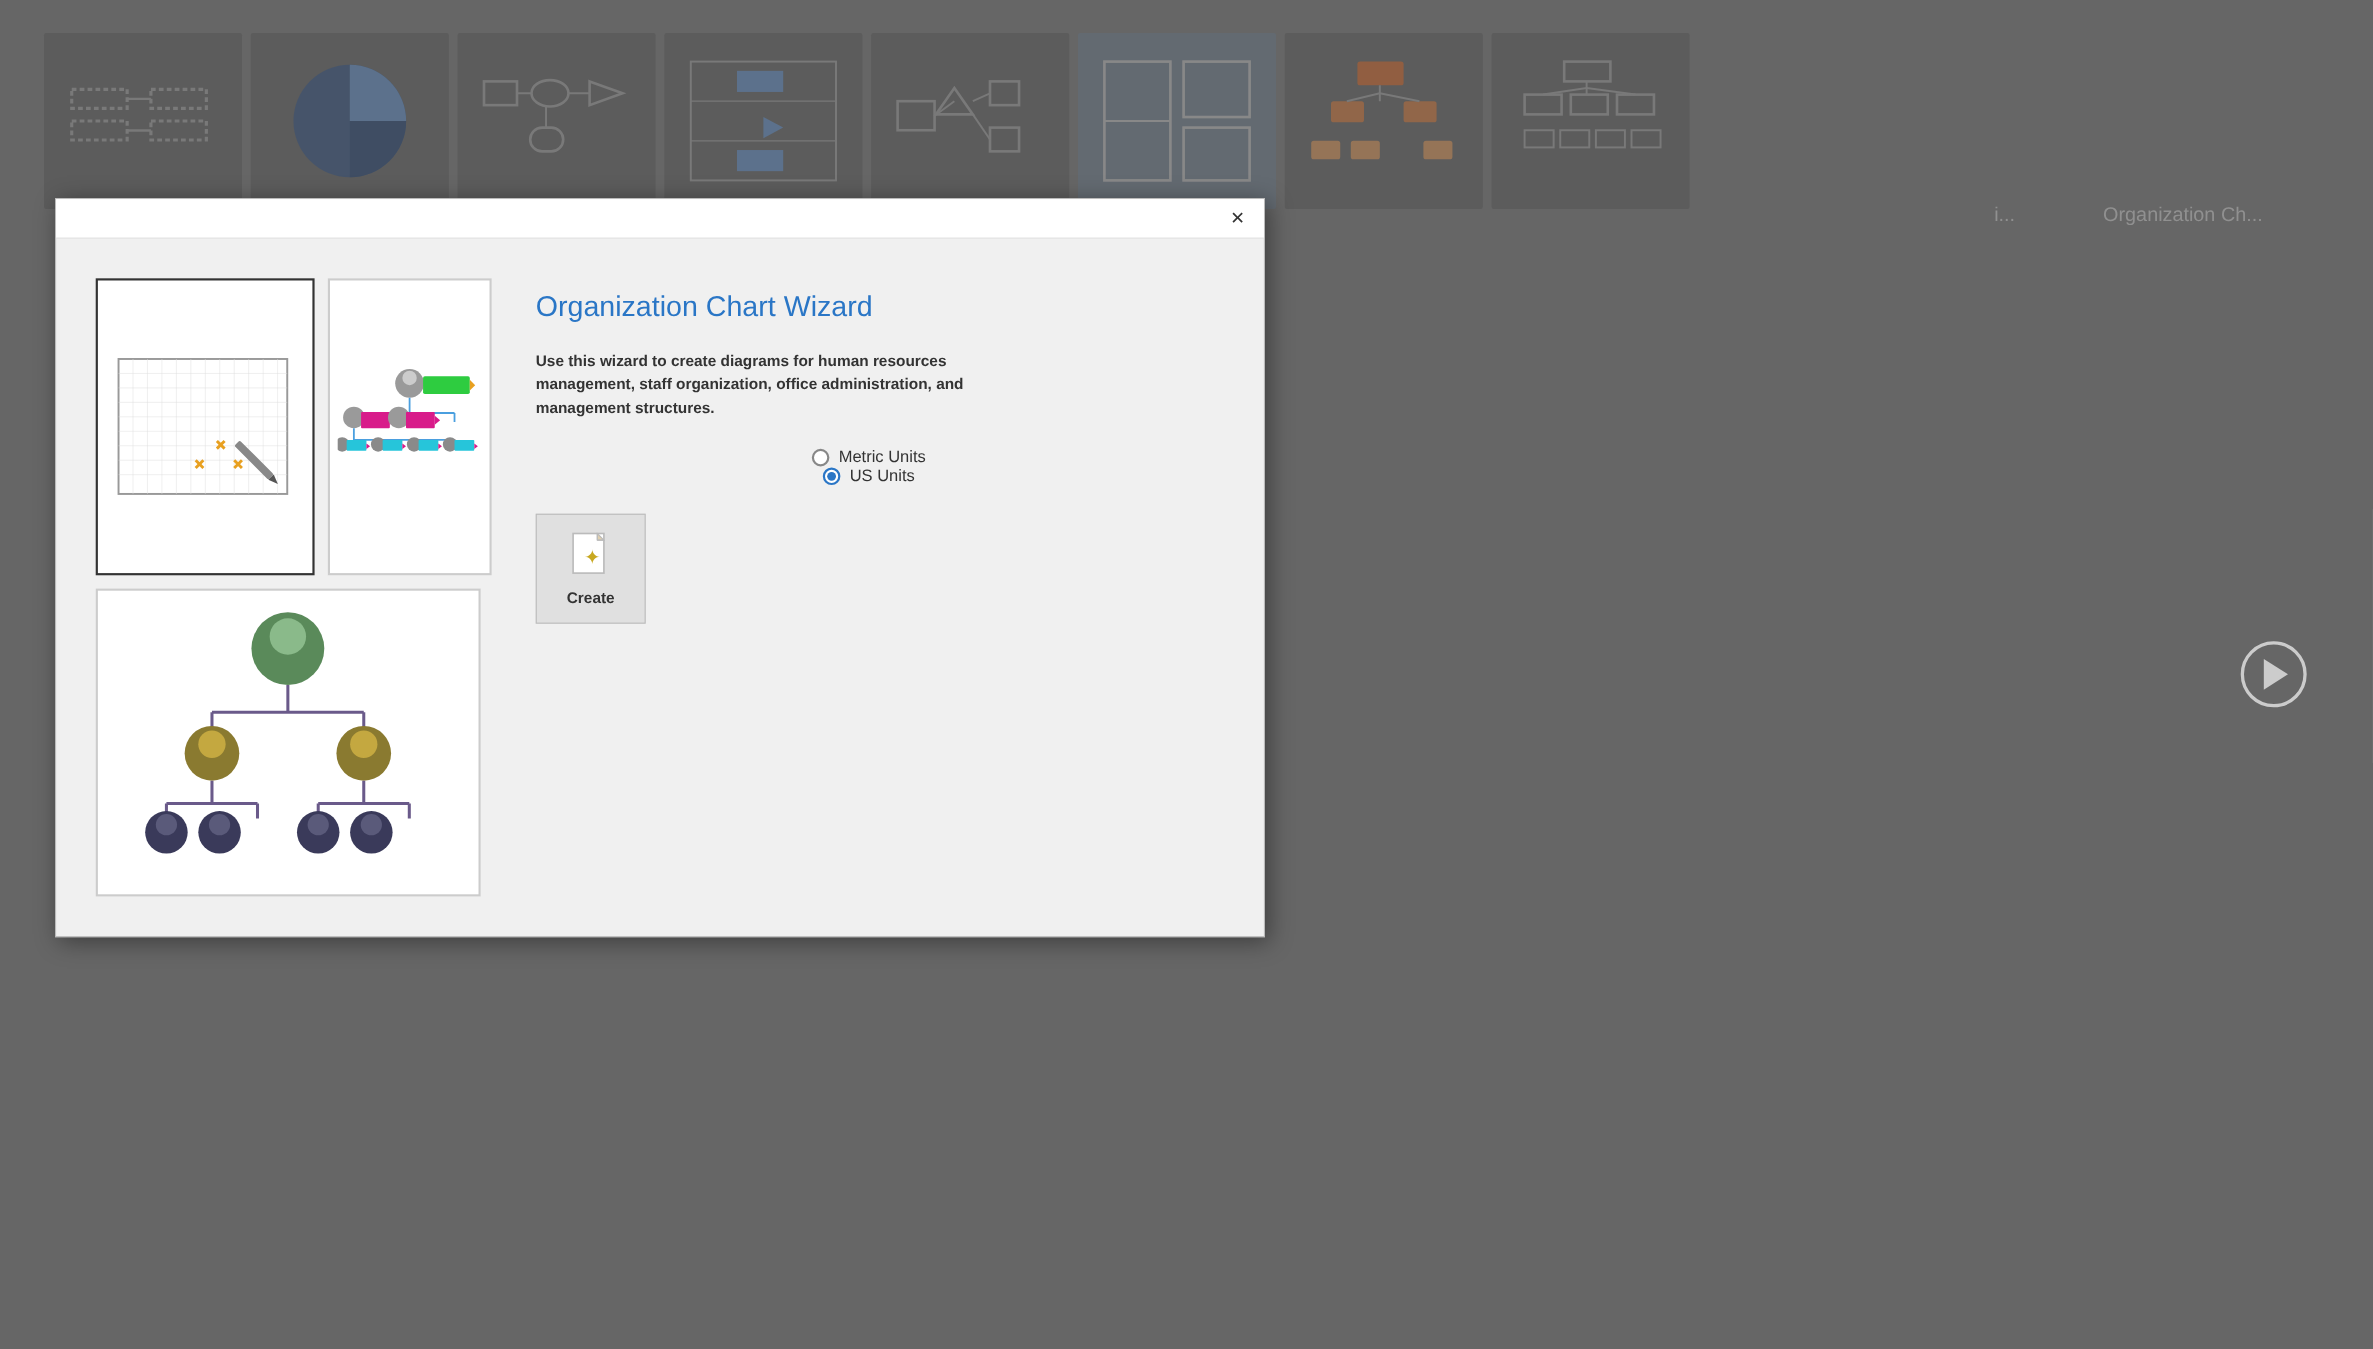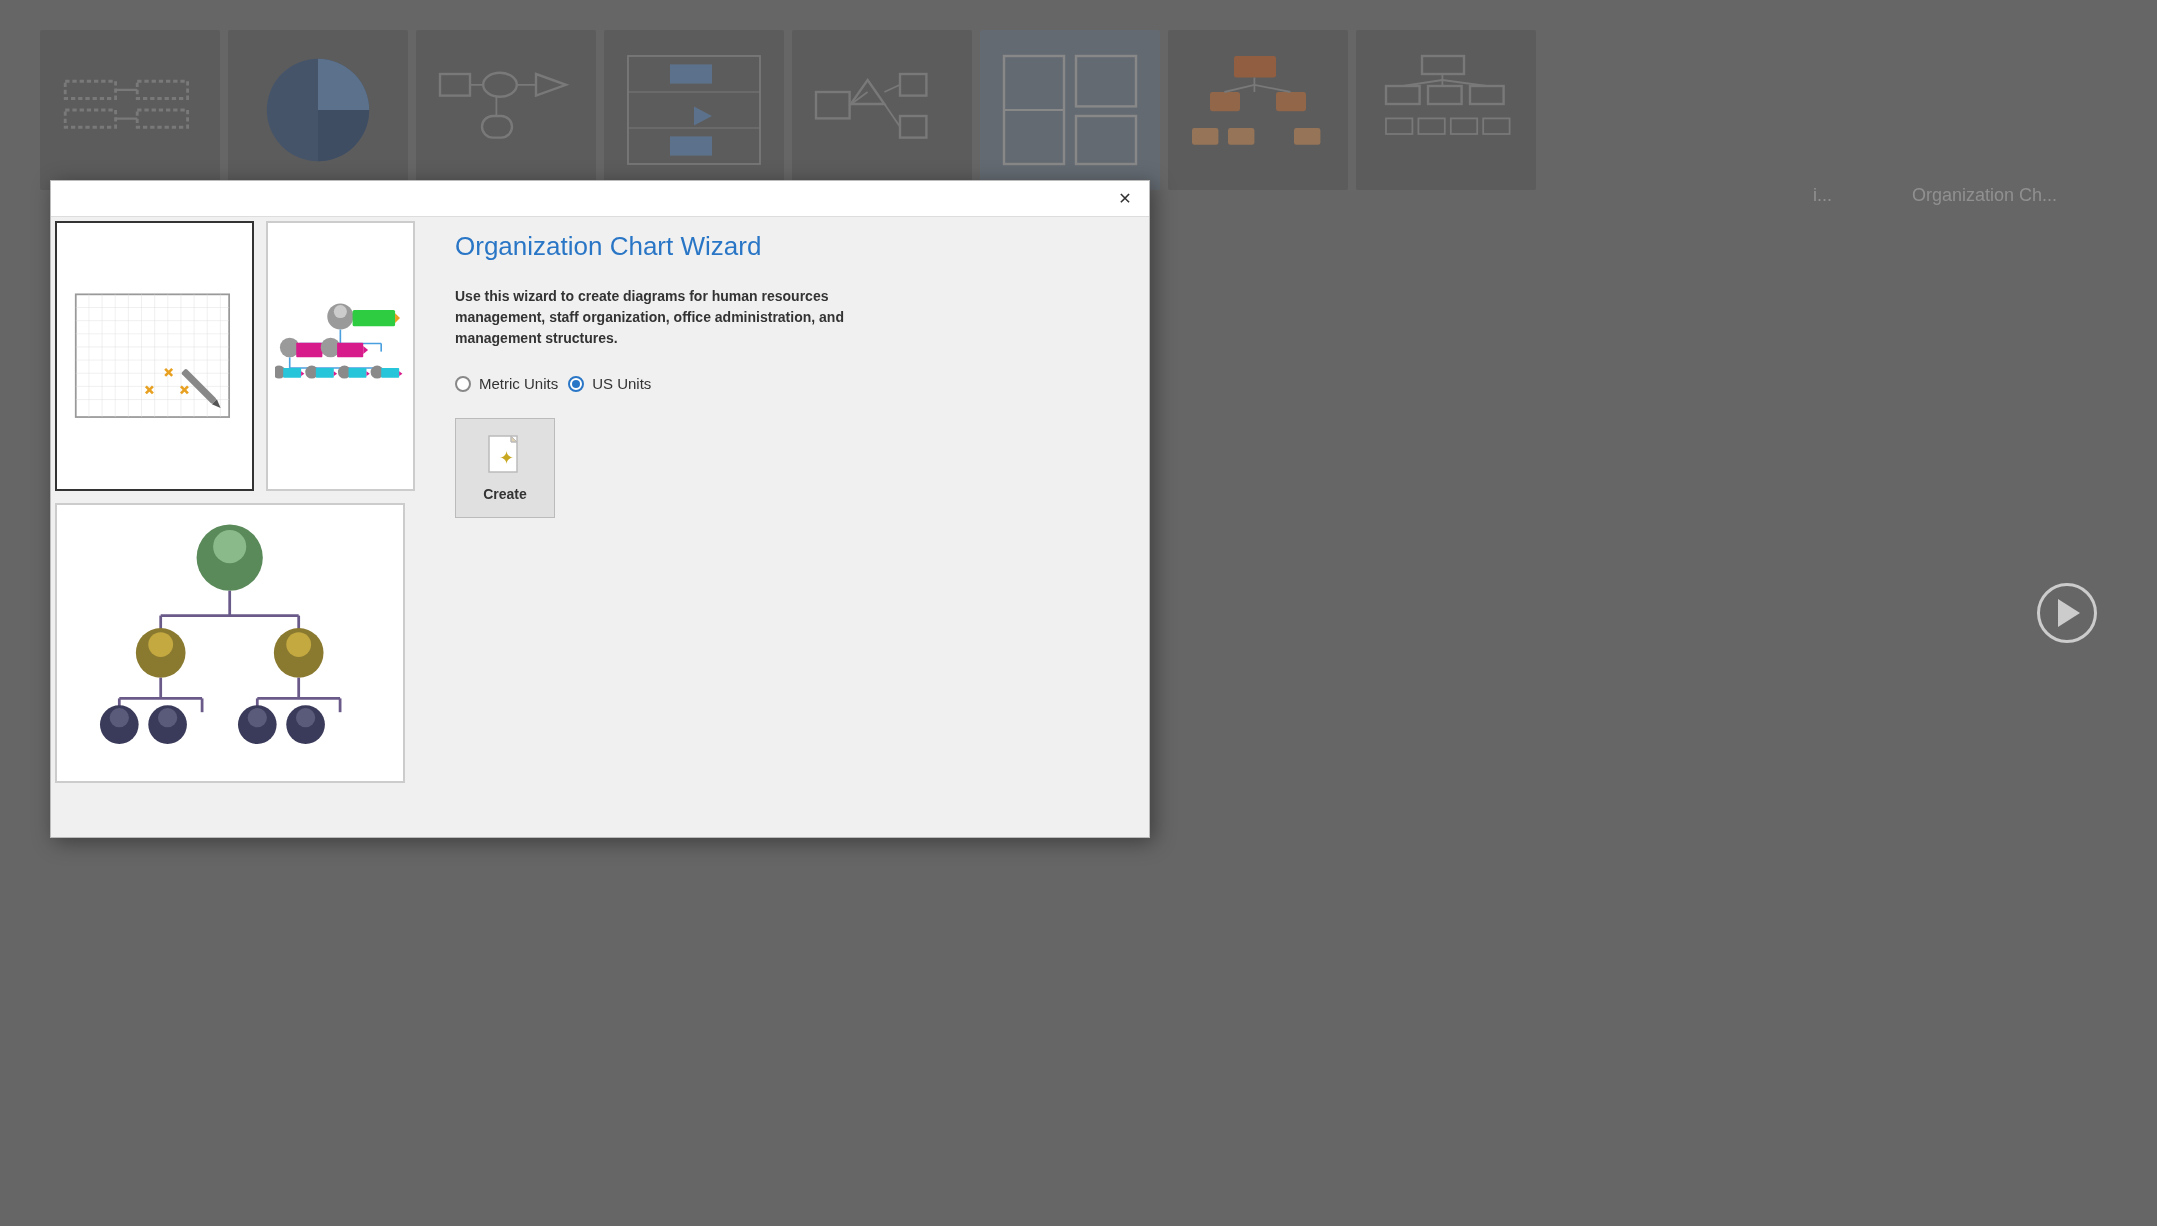--- a/index.html
+++ b/index.html
@@ -78,21 +78,21 @@
       cursor: pointer;
       font-size: 16px;
       color: #333;
       background: none;
       border: none;
     }
 
     .dialog-body {
       display: flex;
       flex-direction: row;
-      padding: 4px;
+      padding: 36px;
       gap: 20px;
       min-height: 620px;
     }
 
     
     .thumbs-panel {
       display: flex;
       flex-direction: column;
       gap: 12px;
       width: 360px;
@@ -142,21 +142,21 @@
     .wizard-desc {
       font-size: 14px;
       color: #333;
       line-height: 1.5;
       max-width: 440px;
       font-weight: bold;
     }
 
     .units-section {
       display: flex;
-      gap: 10px;
+      flex-direction: column;
       margin-top: 10px;
       align-items: center;
     }
 
     .radio-option {
       display: flex;
       align-items: center;
       gap: 8px;
       font-size: 15px;
       color: #333;

